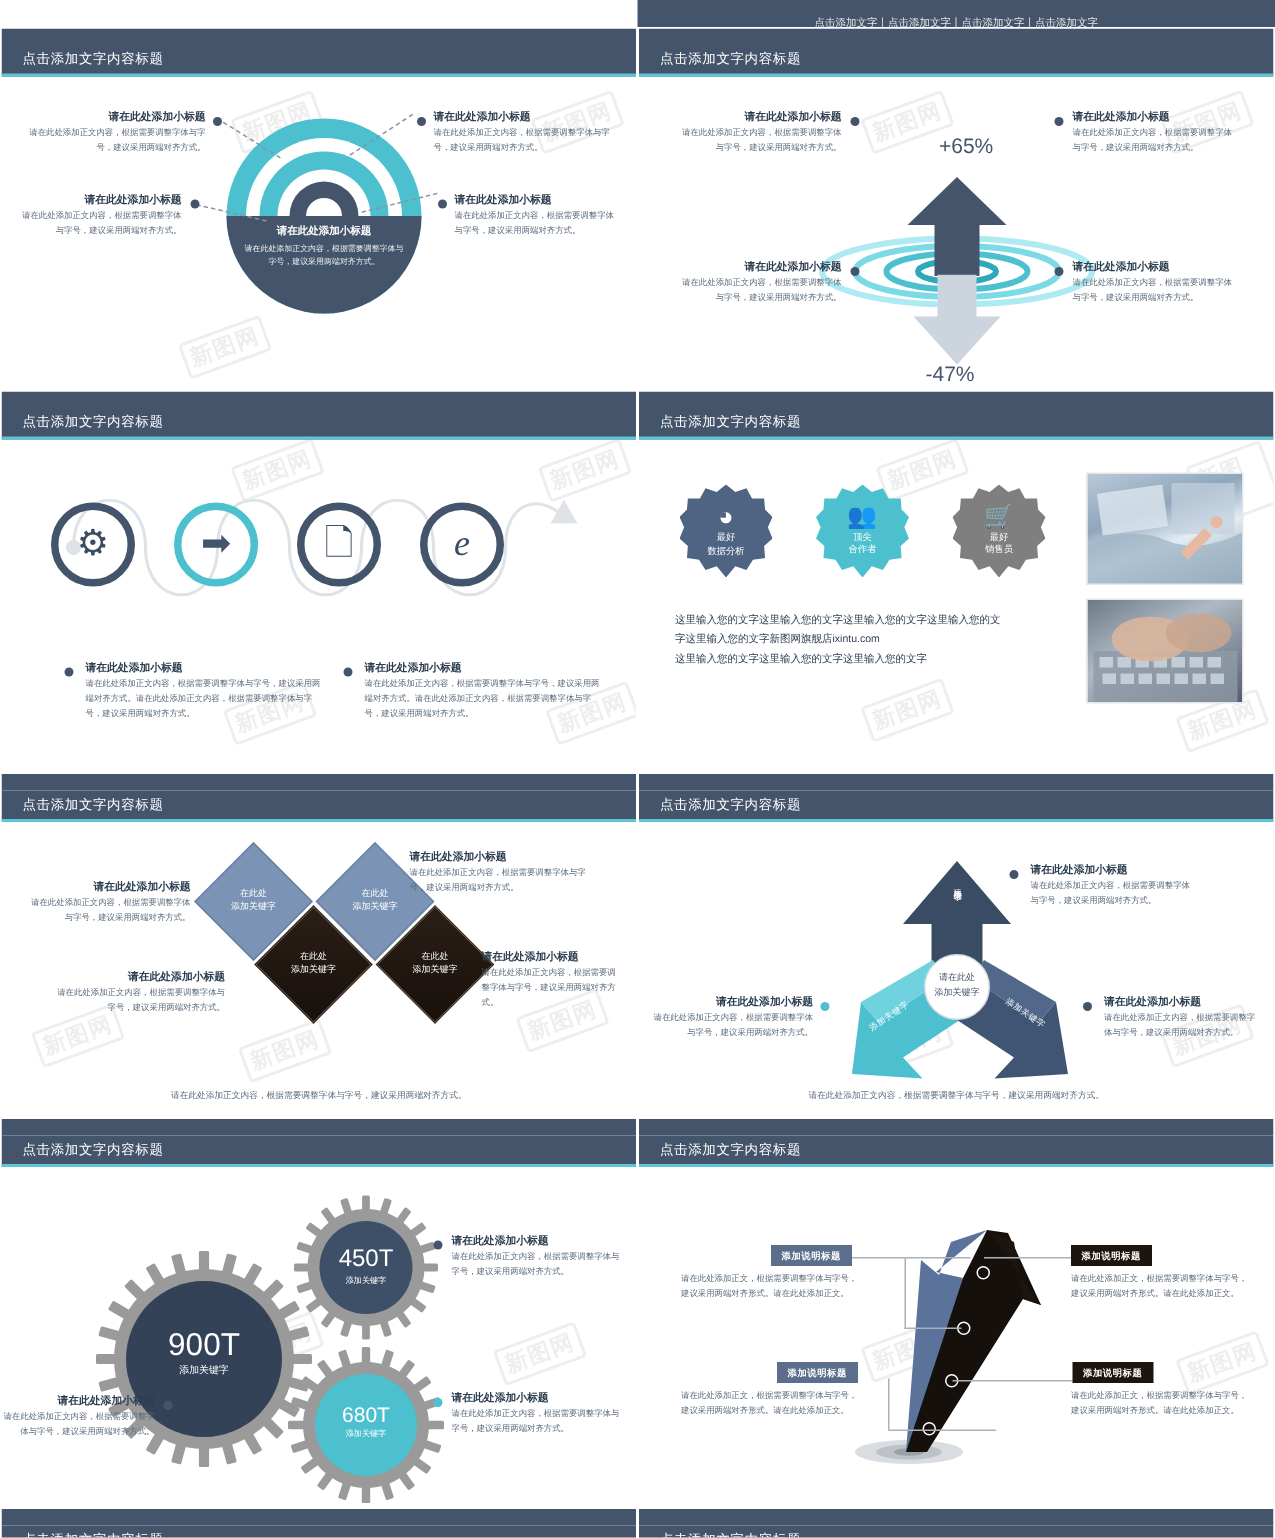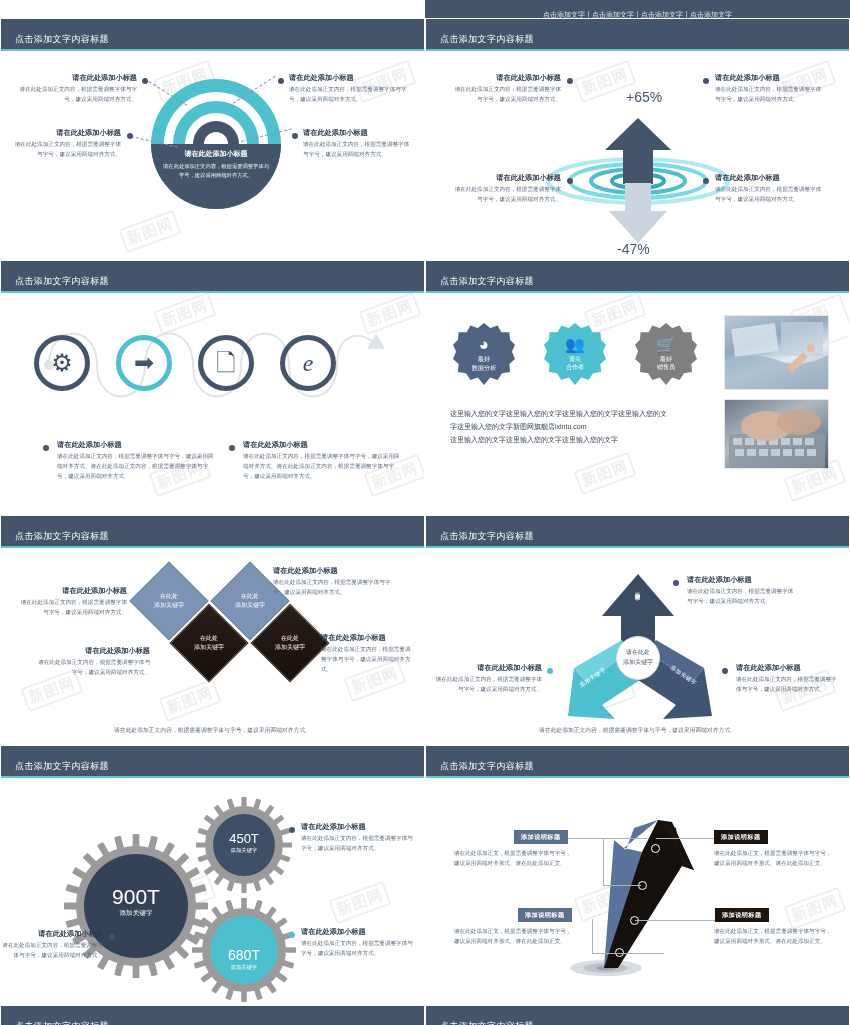--- a/index.html
+++ b/index.html
@@ -559,25 +559,25 @@
         <circle cx="135" cy="128" r="52" fill="#334257"></circle>
         <circle cx="243" cy="67" r="31" fill="#3d5068"></circle>
         <circle cx="243" cy="172" r="34" fill="#4cc0cf"></circle>
       </svg>
 
       <div style="position:absolute;left:85px;top:108px;width:100px;text-align:center;color:#fff;">
         <div style="font-size:21px;line-height:1.05;">900T</div>
         <div style="font-size:6.6px;margin-top:1px;">添加关键字</div>
       </div>
       <div style="position:absolute;left:203px;top:54px;width:80px;text-align:center;color:#fff;">
-        <div style="font-size:13px;line-height:1.05;">450T</div>
+        <div style="font-size:16px;line-height:1.05;">450T</div>
         <div style="font-size:5.4px;margin-top:1px;">添加关键字</div>
       </div>
       <div style="position:absolute;left:203px;top:158px;width:80px;text-align:center;color:#fff;">
-        <div style="font-size:14px;line-height:1.05;margin-top:12px;">680T</div>
+        <div style="font-size:14px;line-height:1.05;">680T</div>
         <div style="font-size:5.4px;margin-top:1px;">添加关键字</div>
       </div>
 
       <div class="dot" style="left:288px;top:49px;"></div>
       <div class="blk r" style="left:300px;top:44px;width:112px;">
         <div class="h">请在此处添加小标题</div>
         <div class="p">请在此处添加正文内容，根据需要调整字体与字号，建议采用两端对齐方式。</div>
       </div>
       <div class="dot teal" style="left:288px;top:154px;"></div>
       <div class="blk r" style="left:300px;top:149px;width:112px;">

